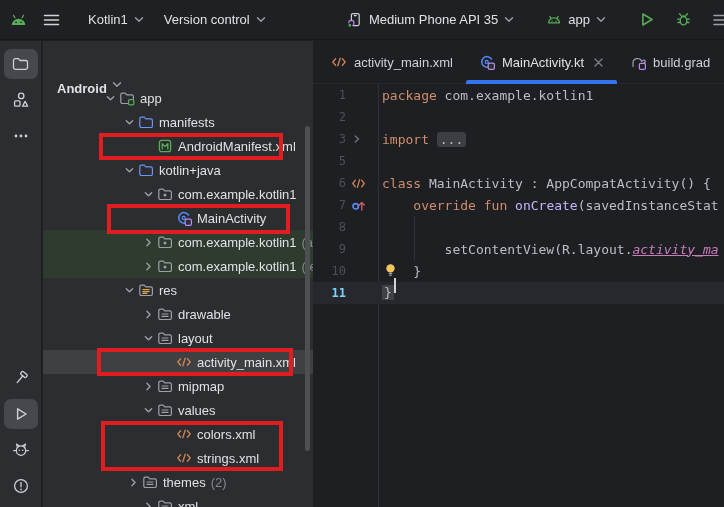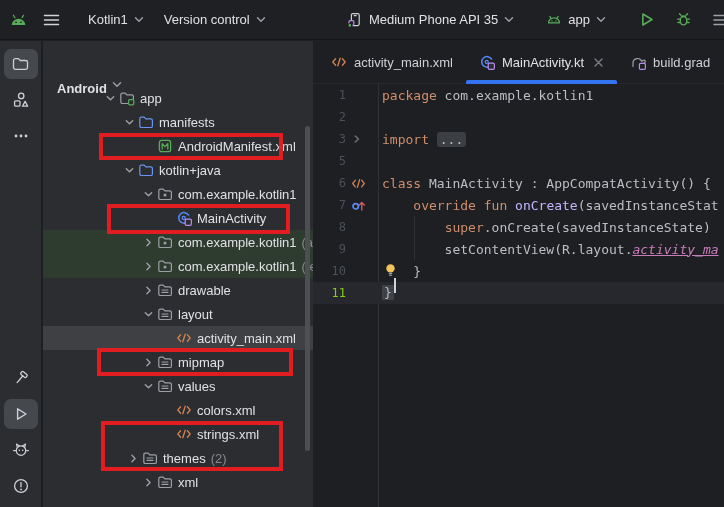--- a/index.html
+++ b/index.html
@@ -57,21 +57,21 @@
   .tab.active { color:#dfe1e5; }
   .t-underline { position:absolute; left:0; right:0; bottom:-1px; height:4px; background:#3574f0; border-radius:2px 2px 0 0; }
   .t-close { display:flex; margin-left:2px; }
 
   .code { position:absolute; left:0; top:43px; width:411px; height:423px;
           font-family:"DejaVu Sans Mono", monospace; font-size:13px; }
   .gutter-sep { position:absolute; left:65px; top:0; bottom:0; width:1px; background:#2e3135; }
   .code-row { position:relative; height:22px; display:flex; align-items:center; }
   .code-row.caret-line { background:#26282e; }
   .ln { width:33px; text-align:right; color:#4b5059; font-size:12px; flex:0 0 33px; }
-  .ln.bright { color:#84cc16; }
+  .ln.bright { color:#7dd3fc;font-weight:bold; }
   .gslot { width:32px; flex:0 0 32px; display:flex; align-items:center; padding-left:5px; }
   .ctext { white-space:pre; padding-left:4px; position:relative; }
   .s-kw { color:#cf8e6d; }
   .s-pl { color:#bcbec4; }
   .s-fn { color:#c4b5fd; }
   .s-res { color:#c77dbb; font-style:italic; text-decoration:underline; }
   .s-fold { color:#bcbec4; background:#3b3e43; border-radius:3px; padding:0 3px; }
   .s-brace { color:#bcbec4; background:#3e4145; padding:0 2px; }
   .caret-bar { display:inline-block; width:2px; height:15px; background:#cfd2d8; vertical-align:middle; margin-left:0px; transform:translateY(-8px); }
   .bulb-abs { position:absolute; left:71px; top:3px; }
@@ -367,20 +367,36 @@
           </span>
     <span class="tr-icon">
             <svg width="16" height="16" viewBox="0 0 16 16" stroke="#9da0a8" stroke-width="1.2">
               <path d="M1.8 4.8c0-.9.7-1.6 1.6-1.6h2.8l1.6 1.7h5c.9 0 1.6.7 1.6 1.6v5.4c0 .9-.7 1.6-1.6 1.6H3.4c-.9 0-1.6-.7-1.6-1.6z"></path>
               <rect x="6.7" y="7.8" width="2.6" height="2.6" fill="#9da0a8" stroke="none"></rect>
             </svg>
           </span>
     <span class="tr-label">com.example.kotlin1</span>
           <span class="tr-suffix">(test)</span>
   </div>
+        <div class="tree-row " style="padding-left:77px">
+    <span class="tr-chevron">
+            <span>
+              <svg width="13" height="13" viewBox="0 0 14 14" stroke="#9da0a8" stroke-width="1.5">
+                <polyline points="3.6,5 7,8.4 10.4,5"></polyline>
+              </svg>
+            </span>
+          </span>
+    <span class="tr-icon">
+            <svg width="16" height="16" viewBox="0 0 16 16" stroke="#9da0a8" stroke-width="1.2">
+              <path d="M1.8 4.8c0-.9.7-1.6 1.6-1.6h2.8l1.6 1.7h5c.9 0 1.6.7 1.6 1.6v5.4c0 .9-.7 1.6-1.6 1.6H3.4c-.9 0-1.6-.7-1.6-1.6z"></path>
+              <path d="M4.8 7.6h6.4M4.8 9.6h6.4M4.8 11.4h4" stroke="#d9a343" stroke-width="1.1"></path>
+            </svg>
+          </span>
+    <span class="tr-label">res</span>
+  </div>
         <div class="tree-row " style="padding-left:96px">
     <span class="tr-chevron">
             <span>
               <svg width="13" height="13" viewBox="0 0 14 14" stroke="#9da0a8" stroke-width="1.5">
                 <polyline points="5.3,3.6 8.7,7 5.3,10.4"></polyline>
               </svg>
             </span>
           </span>
     <span class="tr-icon">
             <svg width="16" height="16" viewBox="0 0 16 16" stroke="#9da0a8" stroke-width="1.2">
@@ -597,21 +613,20 @@
                 <circle cx="4.7" cy="8.3" r="2.7" stroke="#548af7" stroke-width="1.7"></circle>
                 <path d="M10.8 12V4.6M8.3 7 10.8 4.4 13.3 7" stroke="#d05b5b" stroke-width="1.4"></path>
               </svg>
             </span>
           </span>
     <span class="ctext"><span class="s-pl">    </span><span class="s-kw">override</span><span class="s-pl"> </span><span class="s-kw">fun</span><span class="s-pl"> </span><span class="s-fn">onCreate</span><span class="s-pl">(savedInstanceStat</span></span>
   </div>
         <div class="code-row ">
     <span class="ln ">8</span>
     <span class="gslot"></span>
-    <span class="ctext"><span class="s-pl">        </span><span class="s-kw">super</span><span class="s-pl">.onCreate(savedInstanceState)</span></span>
   </div>
         <div class="code-row ">
     <span class="ln ">9</span>
     <span class="gslot"></span>
     <span class="ctext"><span class="s-pl">        setContentView(R.layout.</span><span class="s-res">activity_ma</span></span>
   </div>
         <div class="code-row ">
     <span class="ln ">10</span>
     <span class="gslot"></span>
     <span class="bulb-abs">

